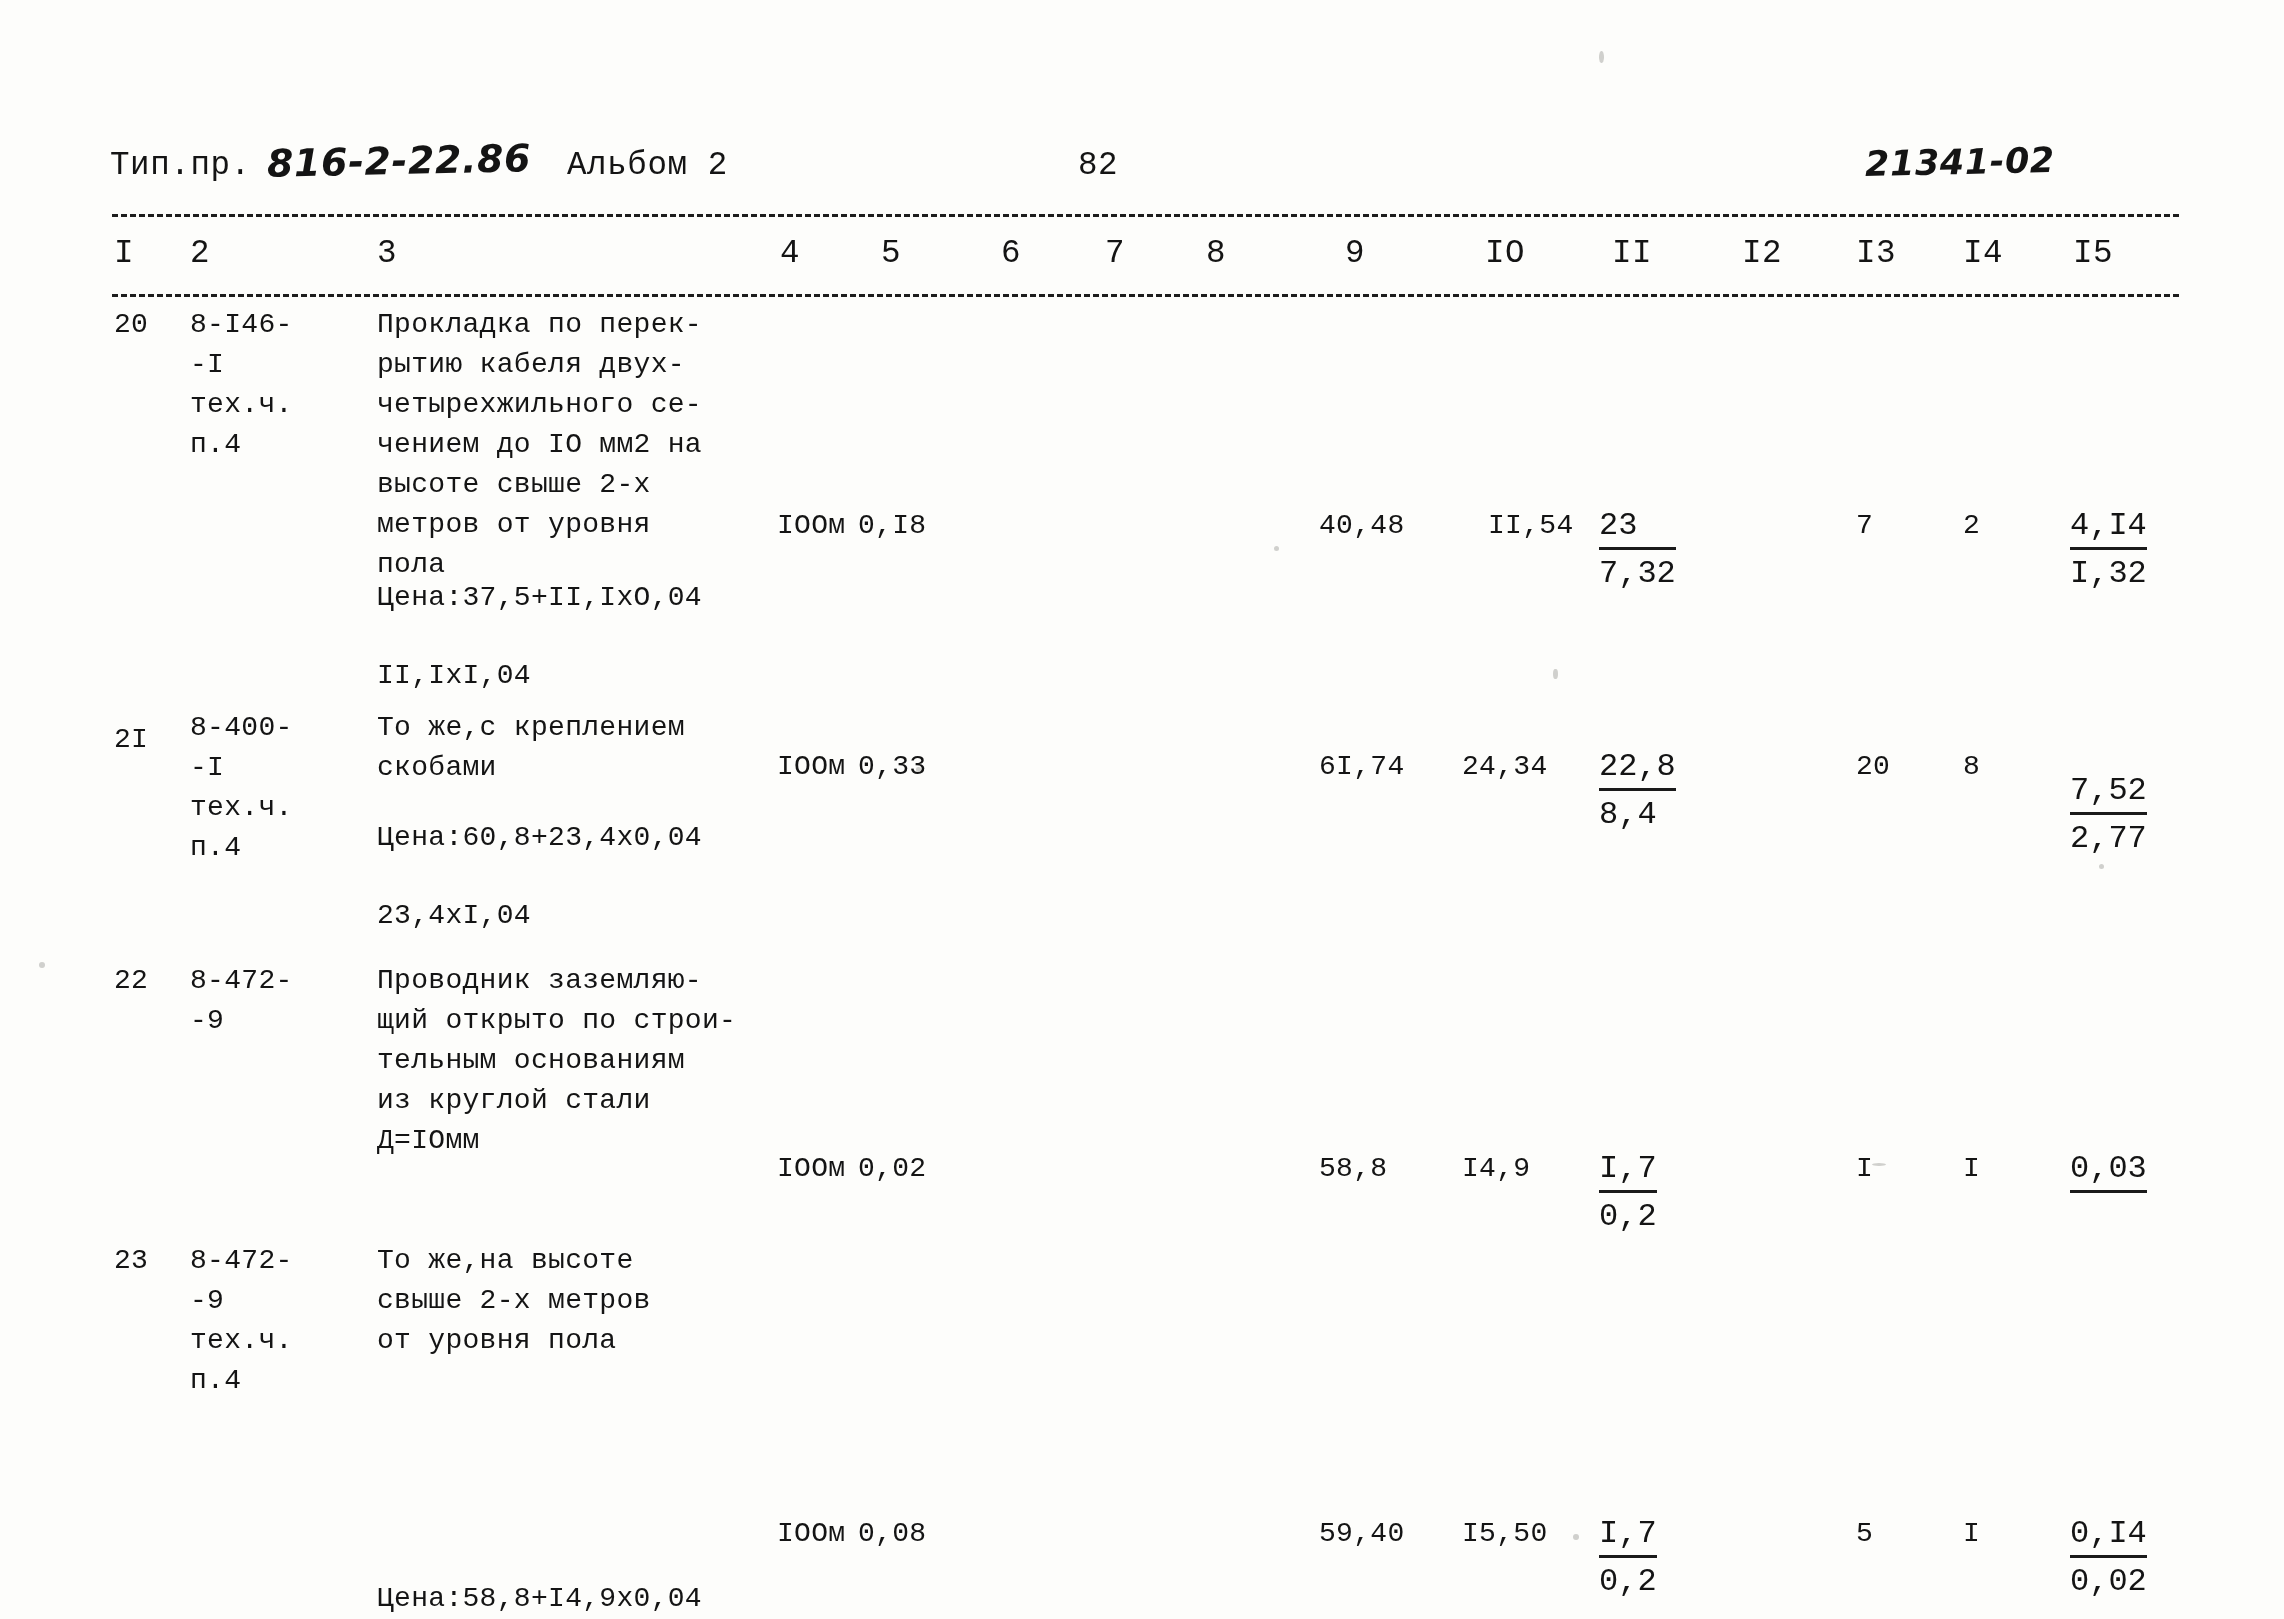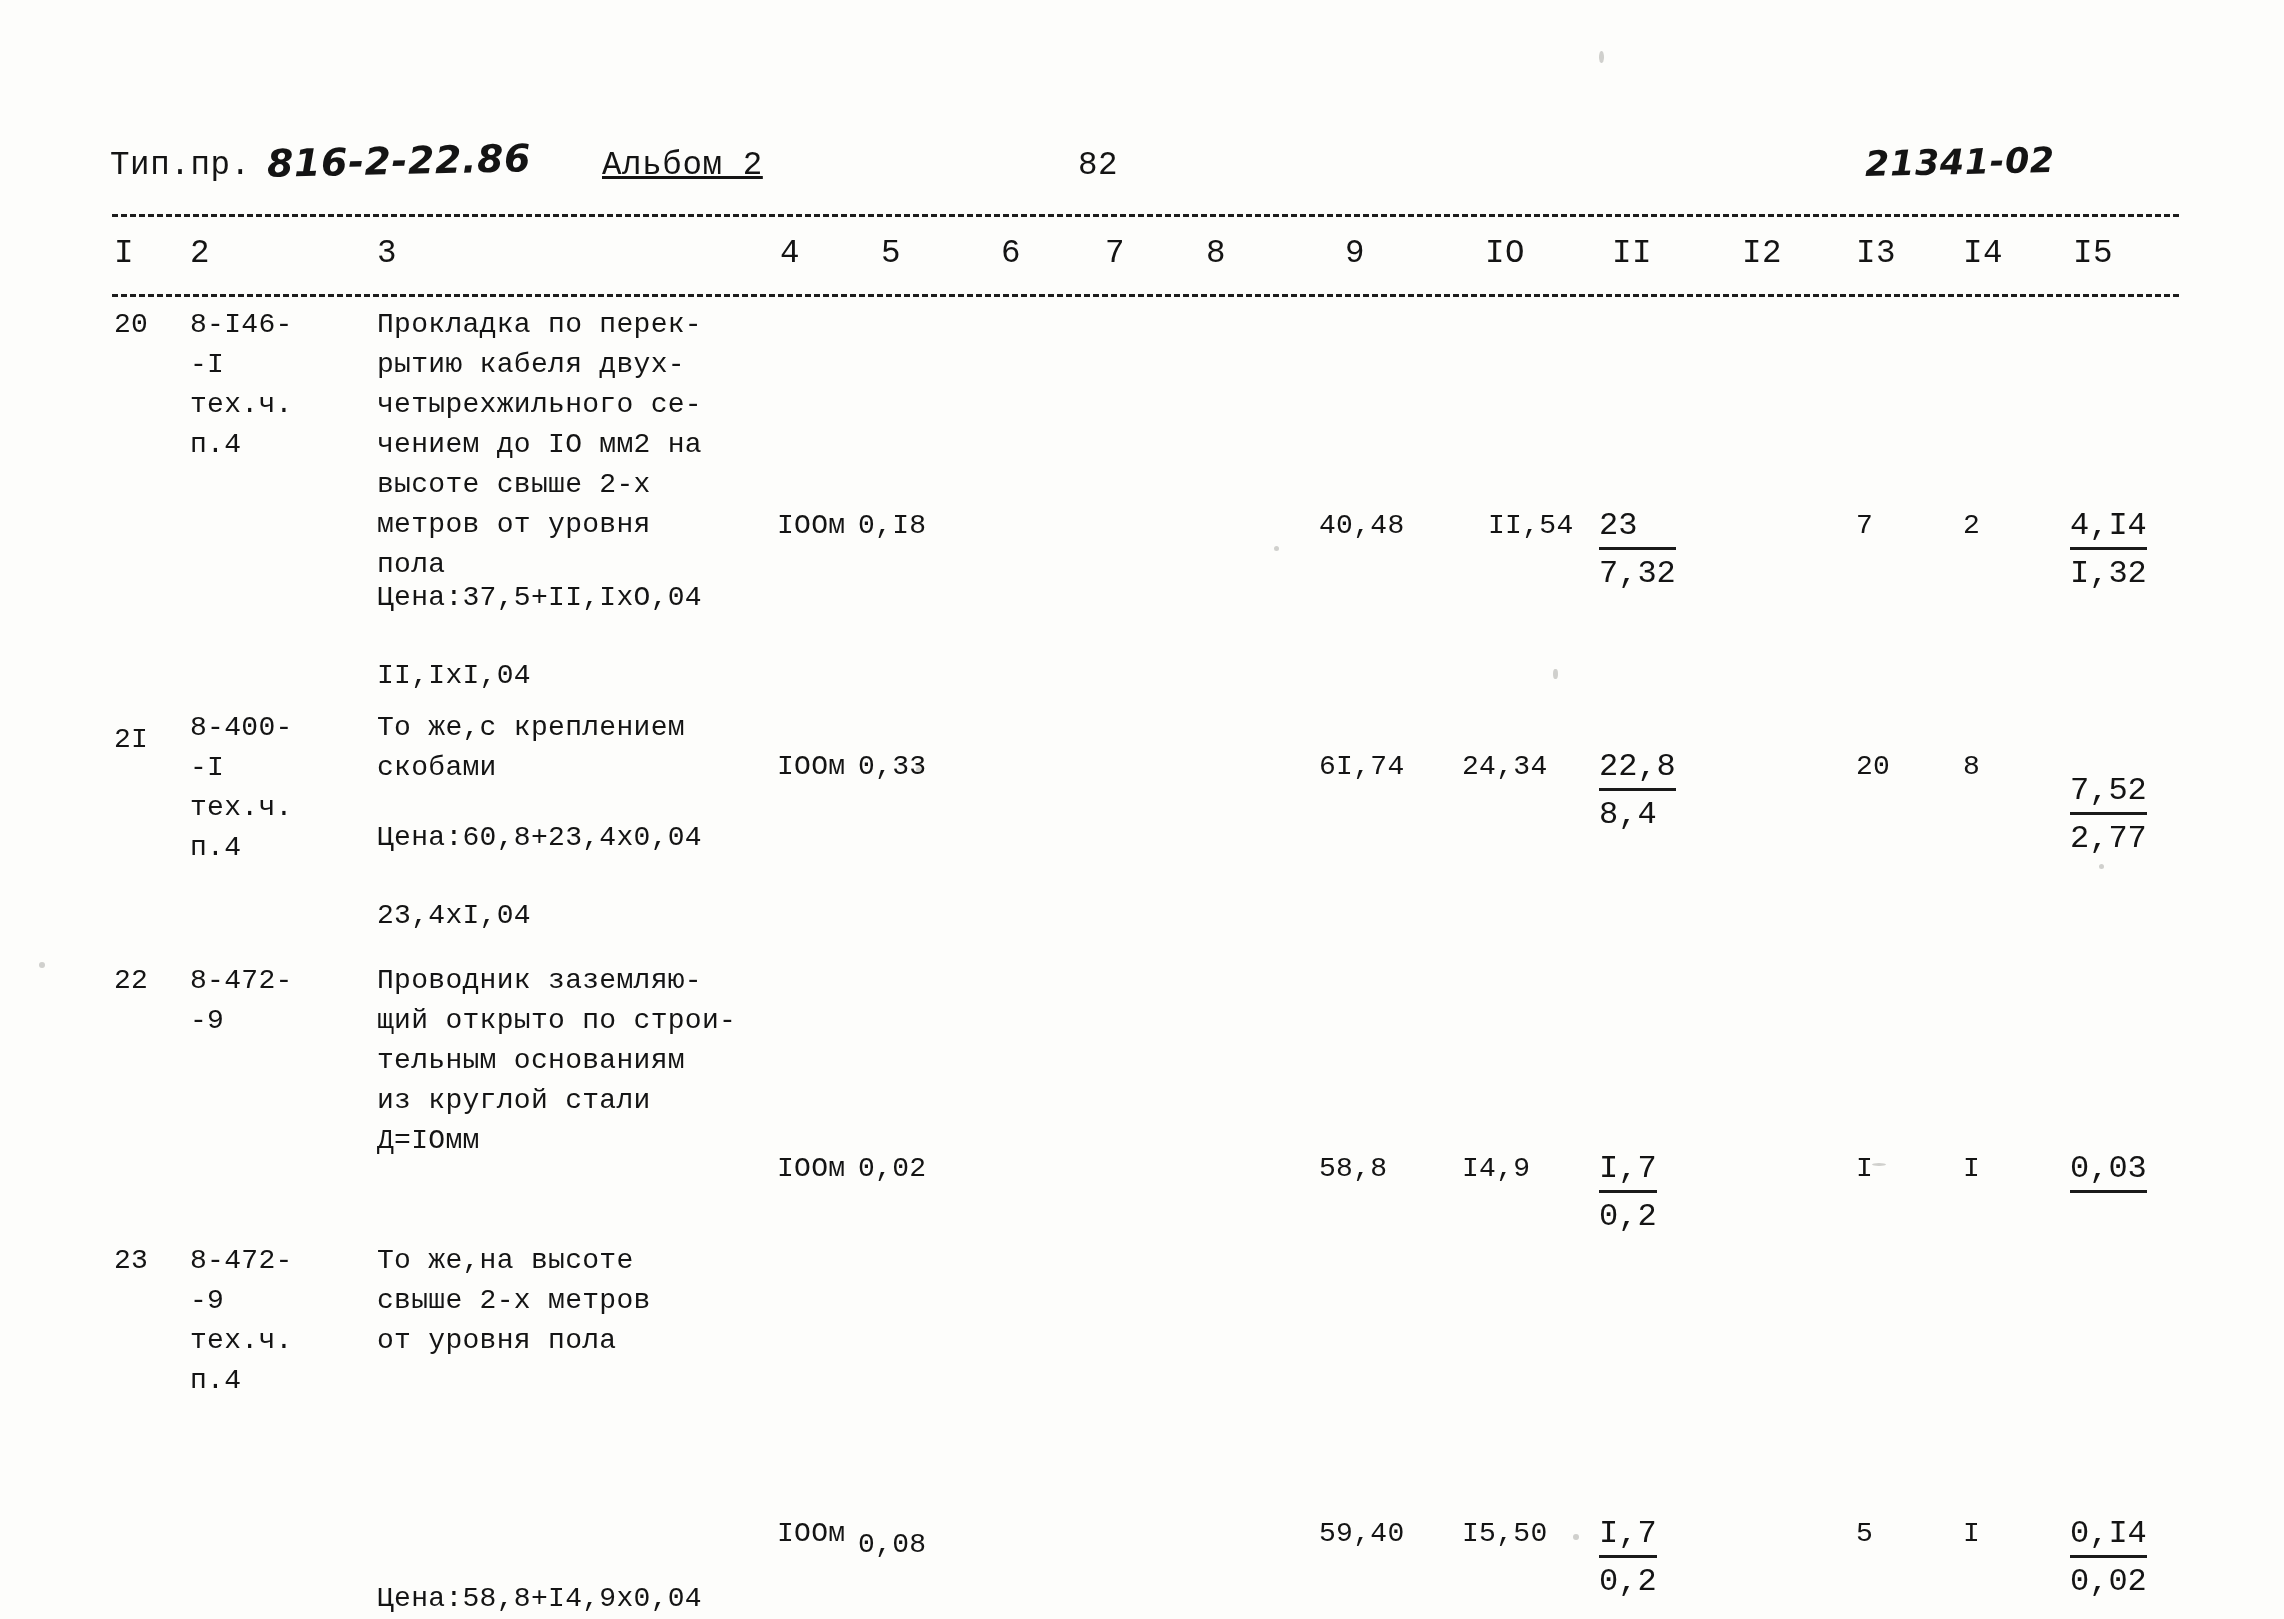--- a/index.html
+++ b/index.html
@@ -48,21 +48,21 @@
   }
   .hand {
     font-family: "DejaVu Sans", sans-serif;
     font-style: italic;
     font-weight: 700;
     letter-spacing: 1.3px;
     transform: rotate(-1.2deg);
   }
   #h-tip      { left: 0px; }
   #h-prj      { left: 157px; top: 3.9px; font-size: 38px; }
-  #h-album    { left: 492px; text-decoration: underline; }
+  #h-album    { left: 457px; }
   #h-page     { left: 968px; }
   #h-code     { left: 1755px; top: 6.5px; font-size: 35px; }
 
   
   .rule {
     position: absolute;
     left: 112px;
     width: 2067px;
     height: 0;
     border-top: 3.2px dashed #1d1d1d;
@@ -222,21 +222,21 @@
         <div class="cell" style="left: 114px; top: 0px;">23</div>
         <div class="cell" style="left: 190px; top: 0px;">8-472-
 -9
 тех.ч.
 п.4</div>
         <div class="cell" style="left: 377px; top: 0px;">То же,на высоте
 свыше 2-х метров
 от уровня пола</div>
         <div class="cell" style="left: 377px; top: 338px;">Цена:58,8+I4,9x0,04</div>
         <div class="cell" style="left: 777px; top: 273px;">IOOм</div>
-        <div class="cell" style="left: 858px; top: 273px; margin-top: 11px;">0,08</div>
+        <div class="cell" style="left: 858px; top: 273px;">0,08</div>
         <div class="cell" style="left: 1319px; top: 273px;">59,40</div>
         <div class="cell" style="left: 1462px; top: 273px;">I5,50</div>
         <div class="cell" style="left: 1856px; top: 273px;">5</div>
         <div class="cell" style="left: 1963px; top: 273px;">I</div>
         <div class="frac" style="left: 1599px; top: 273px;"><span class="top">I,7</span><span class="bot">0,2</span></div>
         <div class="frac" style="left: 2070px; top: 273px;"><span class="top">0,I4</span><span class="bot">0,02</span></div>
       </div>
     </div>
 
   <div class="speck" style="left:1599px;top:51px;width:4.5px;height:11.7px;"></div>

